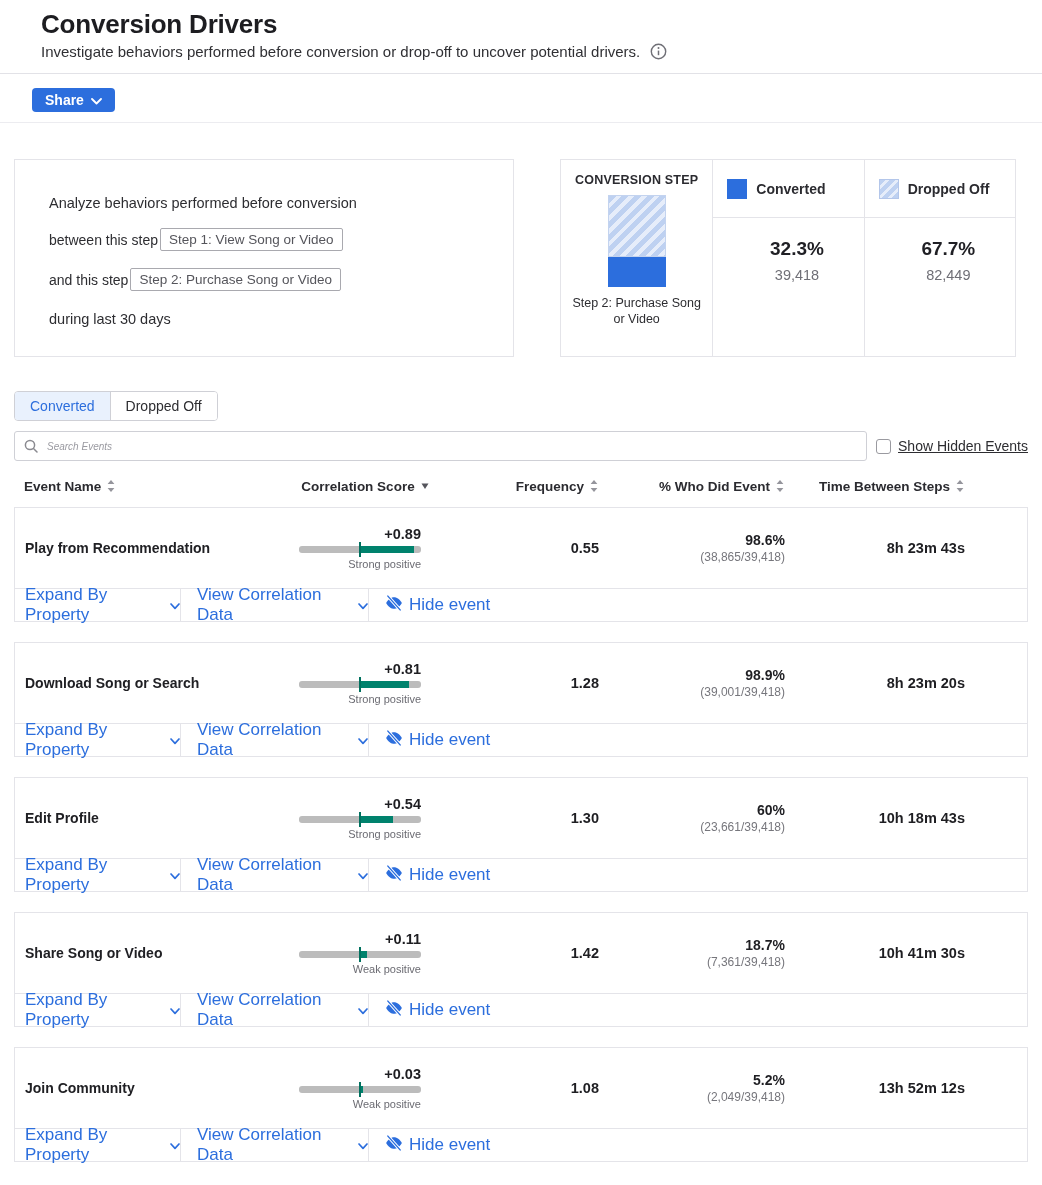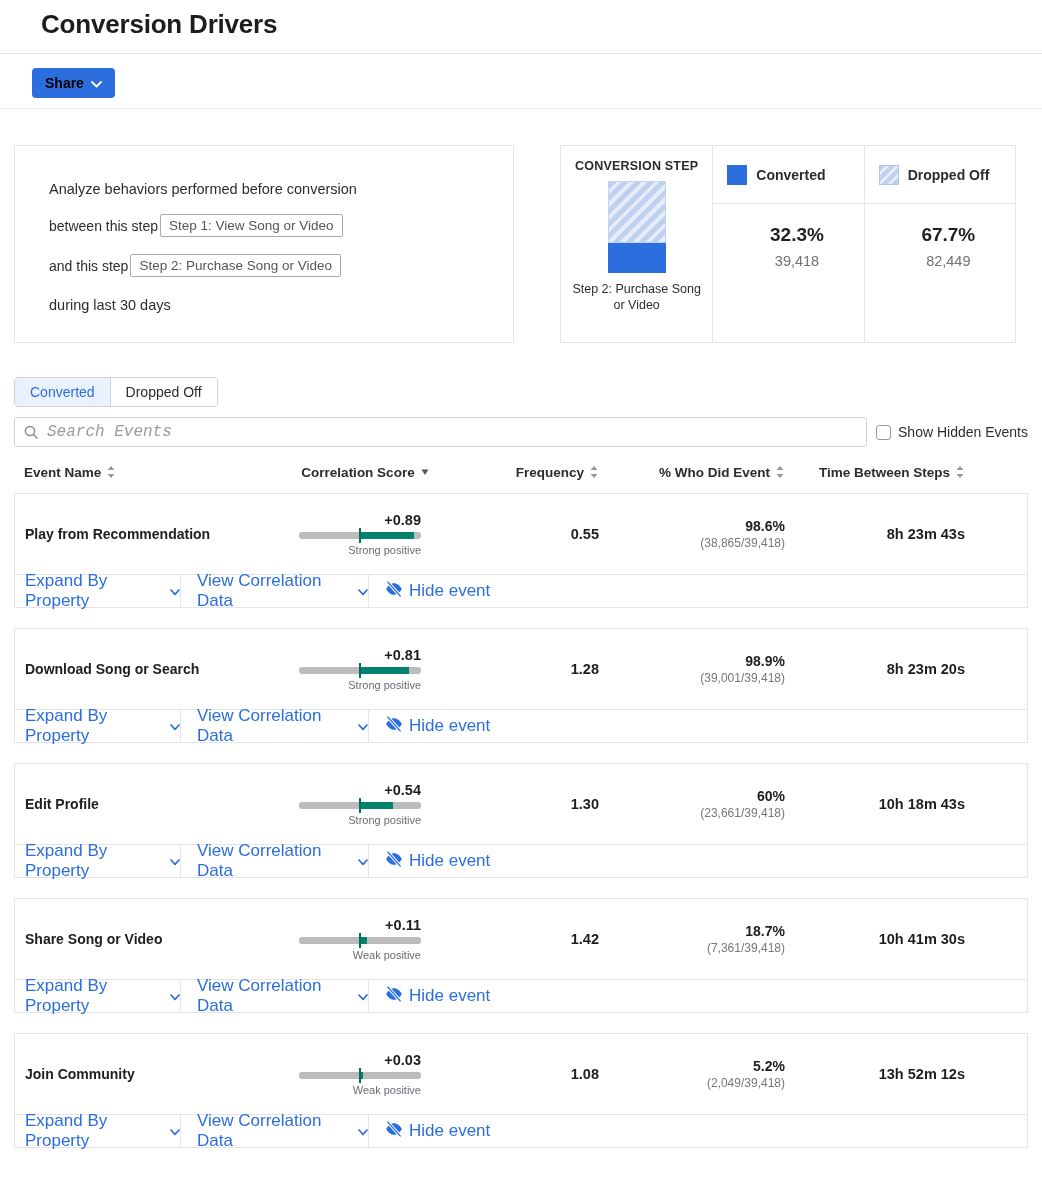--- a/index.html
+++ b/index.html
@@ -13,22 +13,22 @@
   
   .page-header { padding:9px 41px 13px; border-bottom:1px solid #e2e2e7; }
   .page-title { font-size:26px; font-weight:700; color:#1d1d21; letter-spacing:-0.2px; }
   .page-subtitle-row { margin-top:3px; display:flex; align-items:center; gap:10px; }
   .page-subtitle { font-size:15px; color:#303034; }
   .info-icon svg { display:block; }
   
   .share-row { padding:14px 32px 10px; border-bottom:1px solid #ececf0; }
   .share-btn {
     display:inline-flex; align-items:center; gap:7px;
-    background:#2c6edd; color:#000000; border:none; border-radius:4px;
-    height:30px; padding:0 13px; font-size:14px; font-weight:600;
+    background:#2c6edd; color:#ffffff; border:none; border-radius:4px;
+    height:24px; padding:0 13px; font-size:14px; font-weight:600;
     font-family:"Liberation Sans", sans-serif; cursor:pointer;
   }
   
   .panels { display:flex; margin:36px 14px 0; }
   .panel { border:1px solid #e4e4e9; background:#fff; }
   .analyze-panel { width:500px; height:198px; padding:35px 34px; }
   .analyze-line { font-size:14.5px; color:#2d2d31; }
   .analyze-row { display:flex; align-items:center; margin-top:17px; }
   .step-chip {
     border:1px solid #a9a9af; border-radius:2px; padding:3px 8px;
@@ -61,25 +61,25 @@
   .tabs { margin:34px 14px 0; display:inline-flex; border:1px solid #cfd0d6;
     border-radius:4px; overflow:hidden; }
   .tab { padding:6px 15px; font-size:14px; background:#fff; color:#2d2d31; cursor:pointer; }
   .tab.active { background:#e9f1fd; color:#2c6edd; border-right:1px solid #cfd0d6; }
   
   .search-row { margin:10px 14px 0; display:flex; align-items:center; }
   .search-wrap { position:relative; flex:1; }
   .search-wrap svg { position:absolute; left:10px; top:8px; }
   .search-input {
     width:100%; height:30px; border:1px solid #cfd0d6; border-radius:3px;
-    padding:0 10px 0 32px; font-size:16px; font-family:Liberation Mono, monospace;
+    padding:0 10px 0 32px; font-size:10px; font-family:Liberation Sans, sans-serif;
     color:#2d2d31; outline:none;
   }
   .search-input::placeholder { font-style:italic; color:#9a9aa1; }
-  .hidden-toggle { display:flex; align-items:center; gap:7px; margin-left:9px; white-space:nowrap; }
+  .hidden-toggle { display:flex; align-items:center; gap:7px; margin-left:9px; white-space:nowrap;text-decoration:underline; }
   .checkbox { width:15px; height:15px; border:1.5px solid #9a9aa0; border-radius:3px; background:#fff; }
   .hidden-label { font-size:14px; color:#2d2d31; }
   
   .grid-cols { display:grid; grid-template-columns:268px 146px 160px 186px 180px; align-items:center; }
   .thead { margin:12px 14px 0; padding:0 48px 0 10px; height:26px; }
   .th { font-size:13.5px; font-weight:700; color:#2b2b30; display:flex; align-items:center; gap:6px; }
   .th-right { justify-content:flex-end; }
   .th-center { justify-content:center; }
   .sort-icon svg, .sort-desc svg { display:block; }
   .card { margin:8px 14px 20px; border:1px solid #e4e4e9; background:#fff; }
@@ -103,20 +103,30 @@
   .fbtn svg { flex:none; }
 </style>
 </head>
 <body>
 
 
 
 
 <div class="page-header">
   <div class="page-title">Conversion Drivers</div>
+  <div class="page-subtitle-row">
+    <span class="page-subtitle">Investigate behaviors performed before conversion or drop-off to uncover potential drivers.</span>
+    <span class="info-icon">
+      <svg width="17" height="17" viewBox="0 0 17 17">
+          <circle cx="8.5" cy="8.5" r="7.2" fill="none" stroke="#6f6f76" stroke-width="1.4"></circle>
+          <line x1="8.5" y1="7.6" x2="8.5" y2="12.2" stroke="#6f6f76" stroke-width="1.5"></line>
+          <circle cx="8.5" cy="4.9" r="1" fill="#6f6f76"></circle>
+        </svg>
+    </span>
+  </div>
 </div>
 
 
 <div class="share-row">
   <button class="share-btn">
     <span>Share</span>
     <span>
       <svg width="11" height="7" viewBox="0 0 11 7">
           <polyline points="1,1 5.5,5.5 10,1" fill="none" stroke="#fff" stroke-width="1.8" stroke-linecap="round" stroke-linejoin="round"></polyline>
         </svg>

